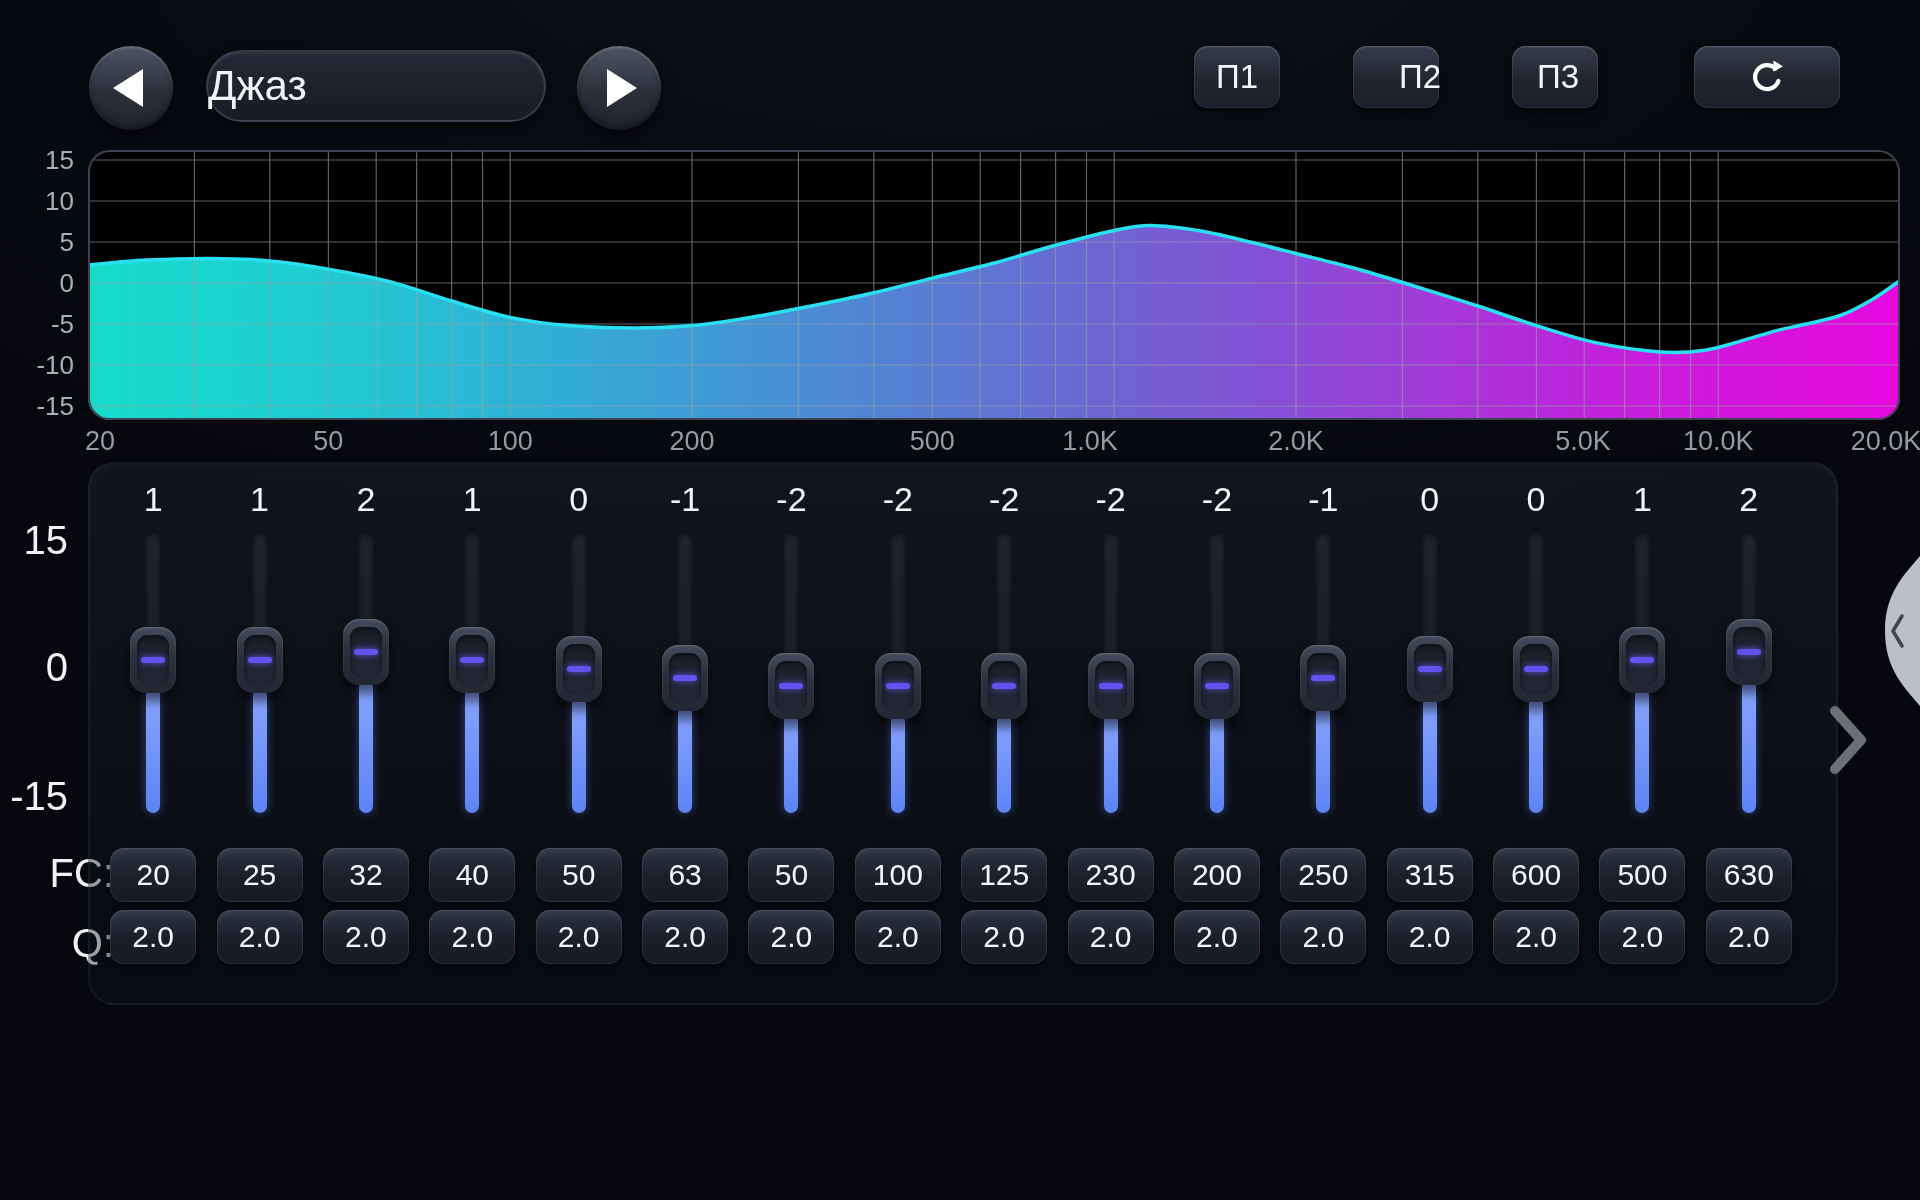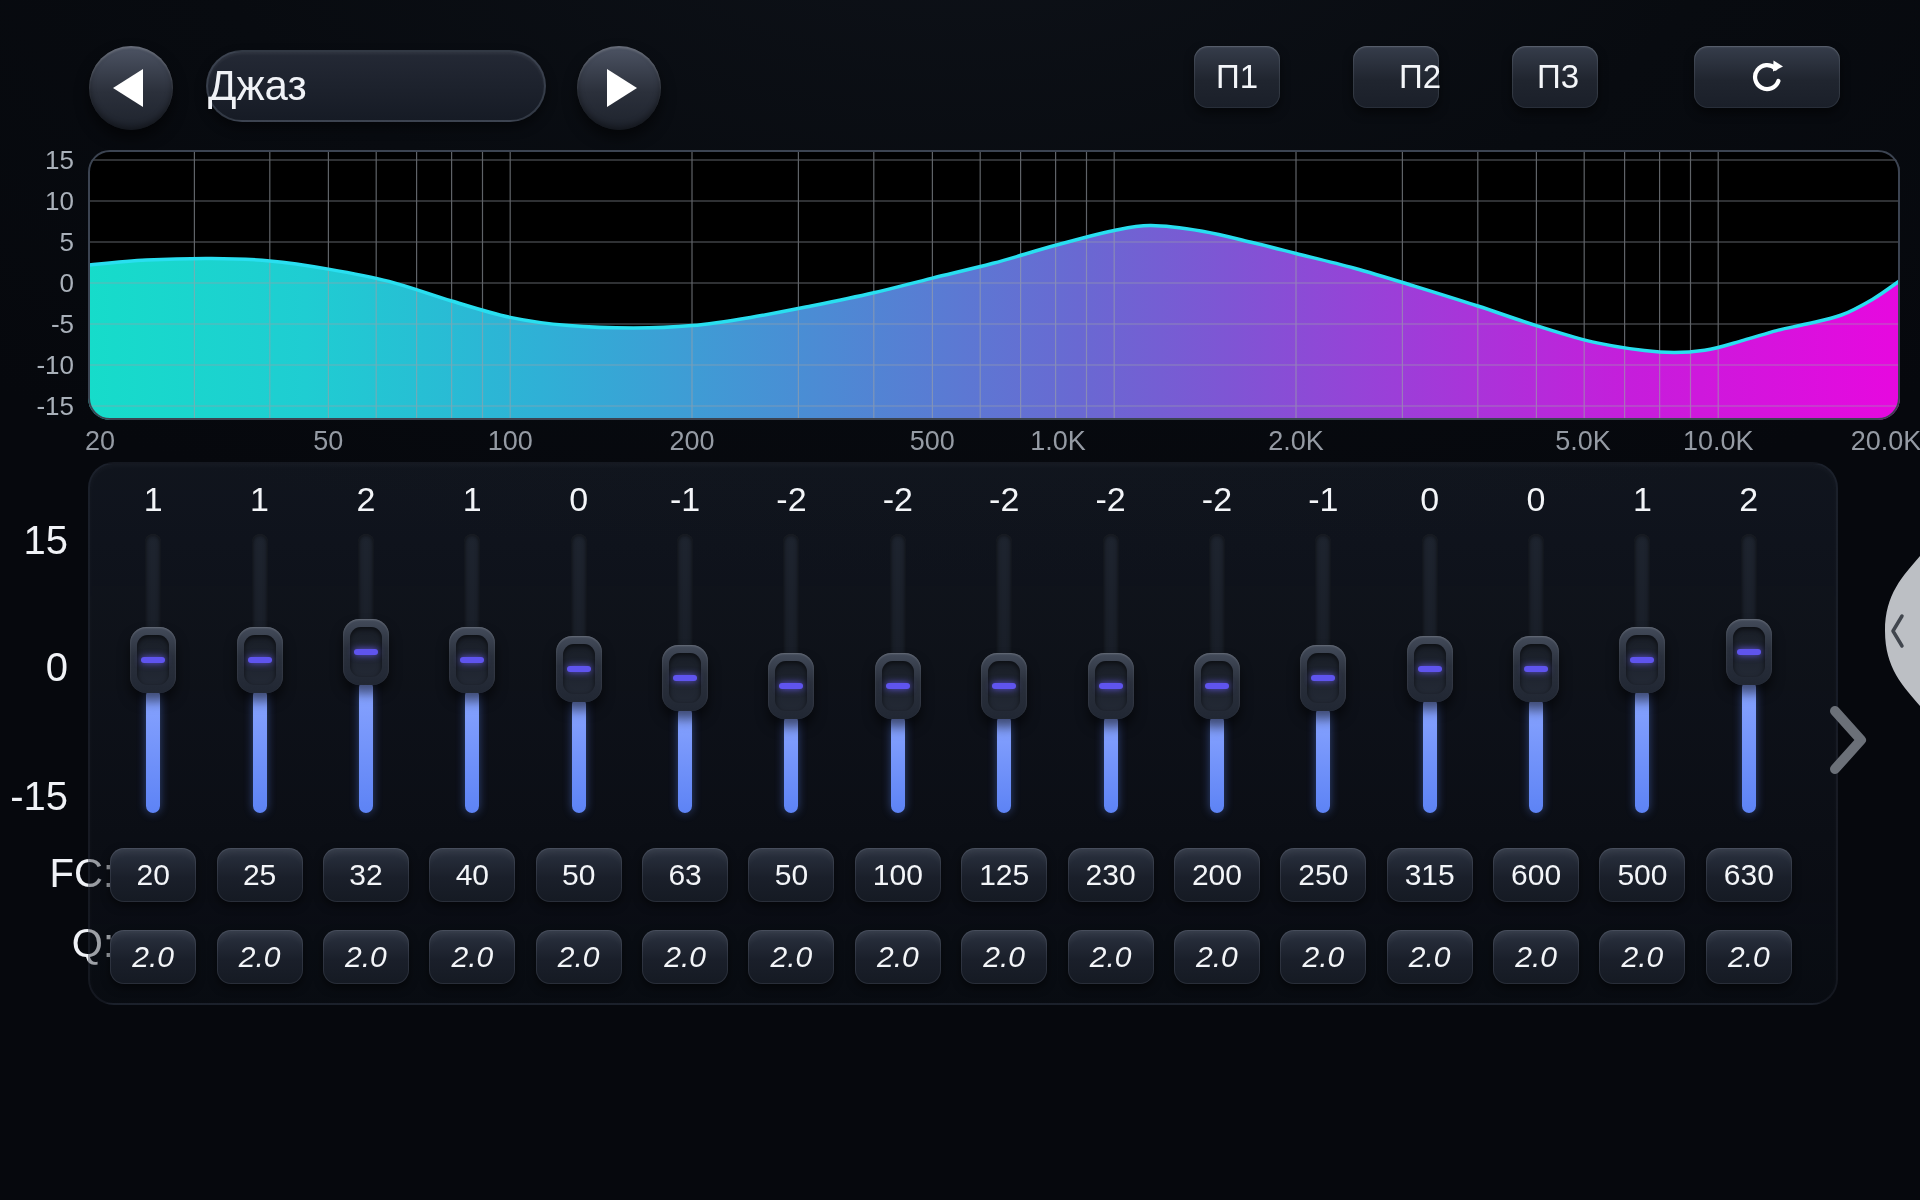--- a/index.html
+++ b/index.html
@@ -75,21 +75,21 @@
     background:#5f54ee;box-shadow:0 0 7px rgba(105,92,245,.9);
   }
   .chip{
     width:86px;height:54px;border-radius:14px;
     background:linear-gradient(180deg,#2b3240 0%,#1a1f2a 55%,#151a23 100%);
     box-shadow:inset 0 0 0 1px rgba(160,172,192,.14), inset 0 8px 12px -8px rgba(255,255,255,.14), 0 4px 8px rgba(0,0,0,.5);
     display:flex;align-items:center;justify-content:center;
     font-size:30px;color:#f3f5f8;cursor:pointer;
   }
   .chip.fc{margin-top:34px;}
-  .chip.q{margin-top:28px;font-style:italic;}
+  .chip.q{margin-top:8px;}
   .scale-label{position:absolute;text-align:right;font-size:40px;color:#f0f2f6;line-height:40px;}
   
   .drawer-tab{position:absolute;right:0;top:556px;width:46px;height:150px;cursor:pointer;}
   .next-btn{position:absolute;left:1822px;top:700px;width:52px;height:80px;cursor:pointer;display:flex;align-items:center;justify-content:center;}
   
   .tabbar{
     position:absolute;left:28px;top:1048px;width:1862px;height:142px;border-radius:22px;
     background:linear-gradient(180deg,#10141c 0%,#151b26 100%);
     border:2px solid rgba(120,132,152,.10);
     display:flex;align-items:center;padding:0 9px;gap:9px;
@@ -209,21 +209,21 @@
       <div class="y-tick" style="top: 311px;">-5</div>
       <div class="y-tick" style="top: 352px;">-10</div>
       <div class="y-tick" style="top: 393px;">-15</div>
     </div>
   <div id="x-ticks">
       <div class="x-tick" style="left: 30px;">20</div>
       <div class="x-tick" style="left: 258.356px;">50</div>
       <div class="x-tick" style="left: 440.178px;">100</div>
       <div class="x-tick" style="left: 622px;">200</div>
       <div class="x-tick" style="left: 862.356px;">500</div>
-      <div class="x-tick" style="left: 988px;">1.0K</div>
+      <div class="x-tick" style="left: 1020px;">1.0K</div>
       <div class="x-tick" style="left: 1226px;">2.0K</div>
       <div class="x-tick" style="left: 1513px;">5.0K</div>
       <div class="x-tick" style="left: 1648.18px;">10.0K</div>
       <div class="x-tick" style="left: 1816px;">20.0K</div>
     </div>
 
   <div class="scale-label" style="left:0;width:68px;top:520px;">15</div>
   <div class="scale-label" style="left:0;width:68px;top:647px;">0</div>
   <div class="scale-label" style="left:0;width:68px;top:776px;">-15</div>
   <div class="scale-label" style="left:0;width:114px;top:853px;">FC:</div>

